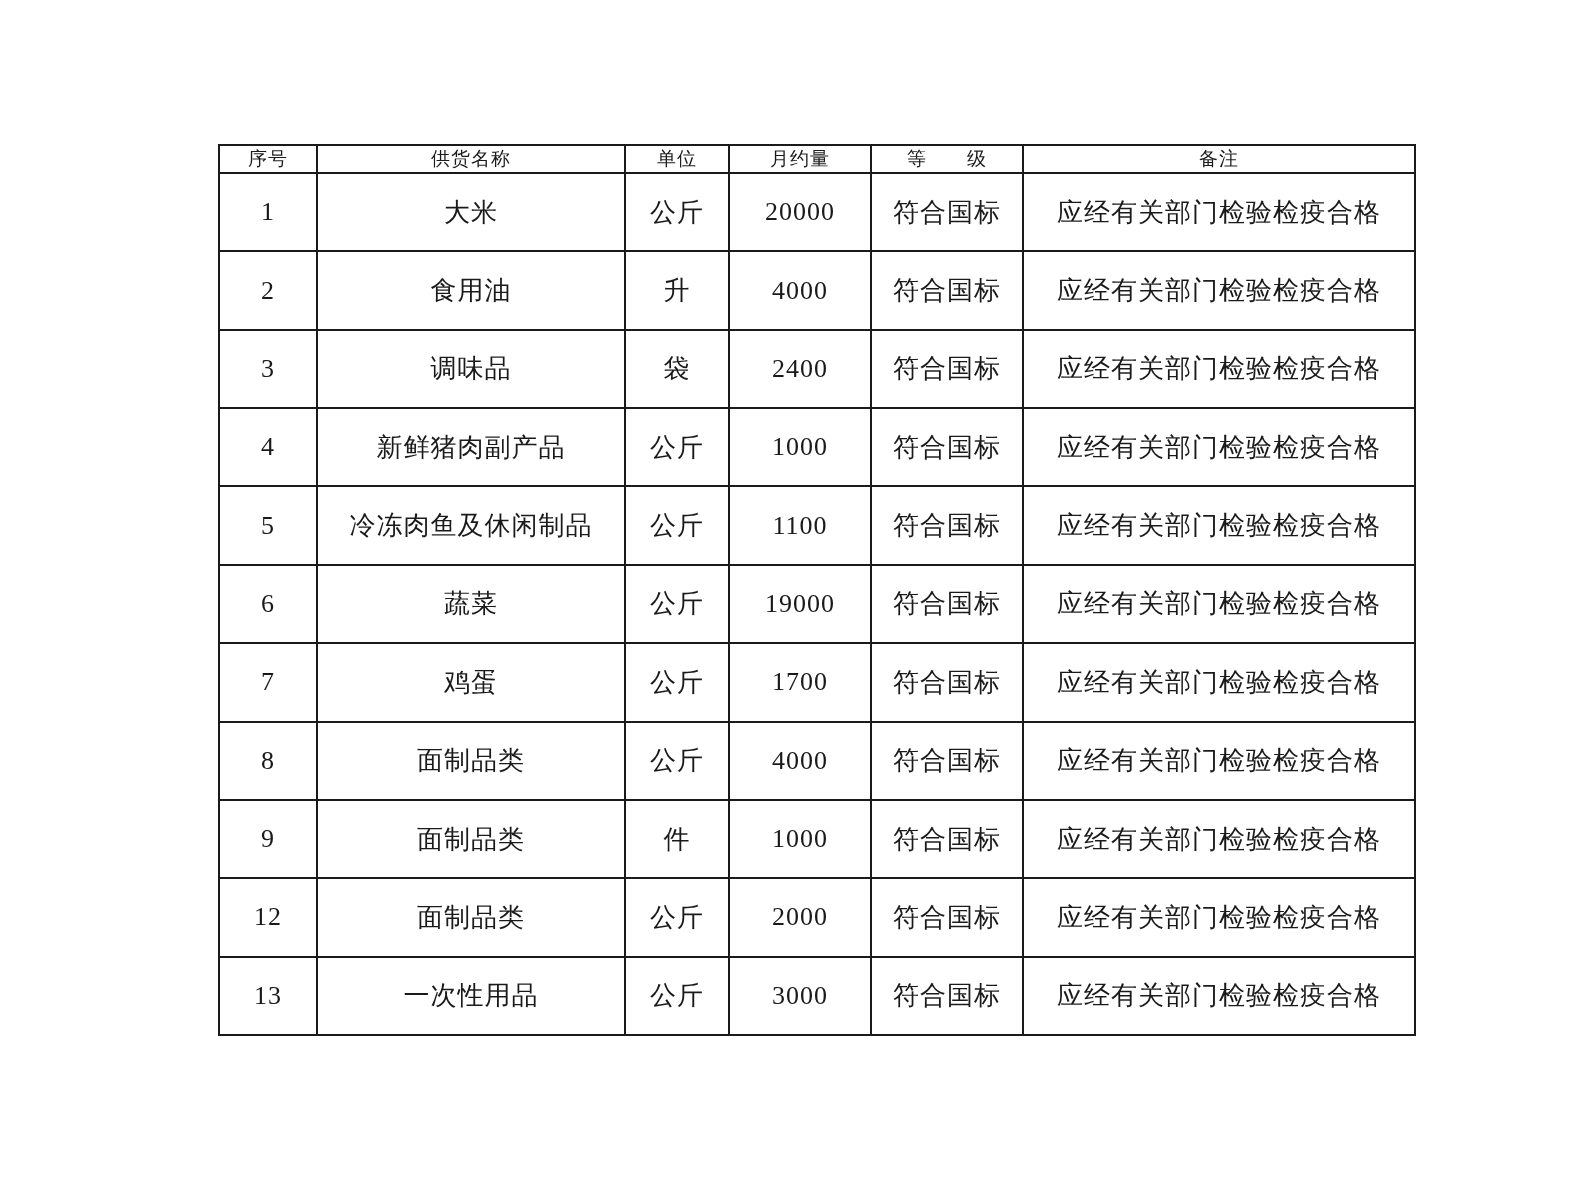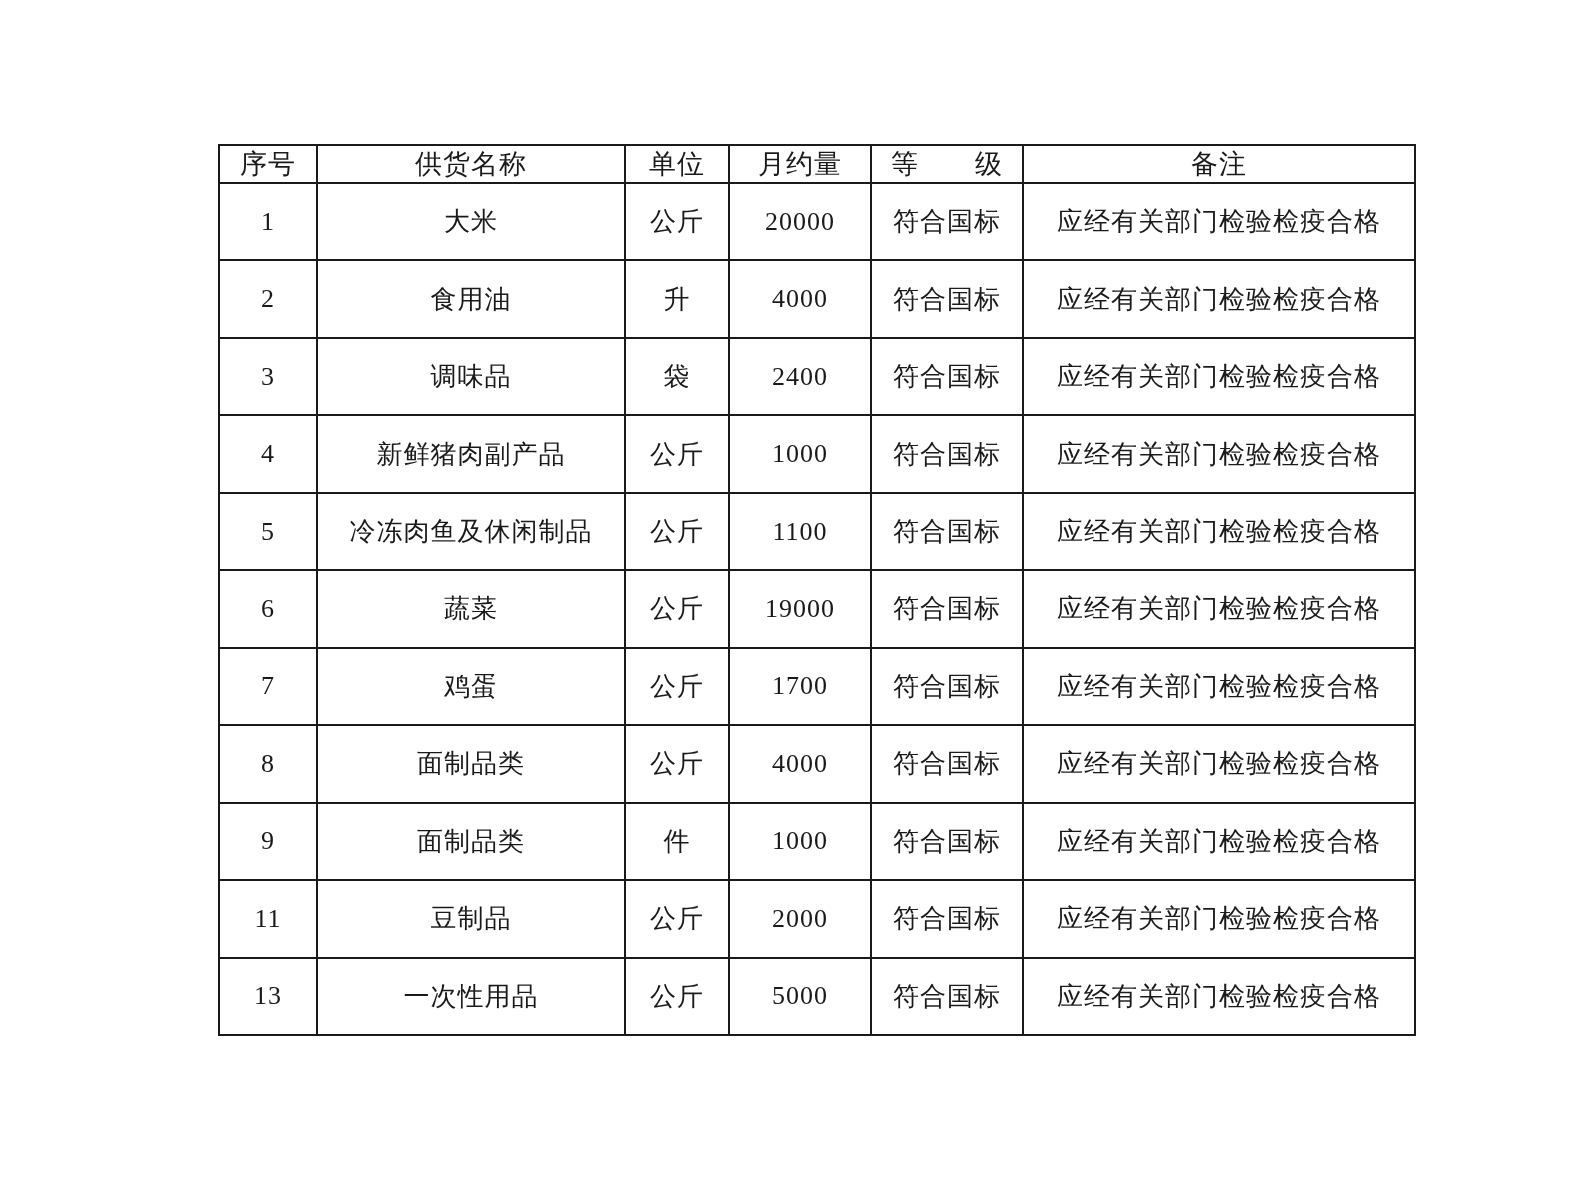--- a/index.html
+++ b/index.html
@@ -34,21 +34,21 @@
     text-align: center;
     vertical-align: middle;
     font-size: 26px;
     font-weight: normal;
     padding: 0 4px;
     white-space: nowrap;
     overflow: hidden;
     letter-spacing: 1px;
   }
   table.supply-table th {
-    font-size: 27px;
+    font-size: 19px;
   }
   col.c-no     { width: 98px; }
   col.c-name   { width: 308px; }
   col.c-unit   { width: 104px; }
   col.c-qty    { width: 142px; }
   col.c-grade  { width: 152px; }
   col.c-remark { width: 392px; }
 </style>
 </head>
 <body>
@@ -140,30 +140,30 @@
         </tr>
         <tr>
           <td>9</td>
           <td>面制品类</td>
           <td>件</td>
           <td>1000</td>
           <td>符合国标</td>
           <td>应经有关部门检验检疫合格</td>
         </tr>
         <tr>
-          <td>11</td>
-          <td>豆制品</td>
+          <td>12</td>
+          <td>面制品类</td>
           <td>公斤</td>
           <td>2000</td>
           <td>符合国标</td>
           <td>应经有关部门检验检疫合格</td>
         </tr>
         <tr>
           <td>13</td>
           <td>一次性用品</td>
           <td>公斤</td>
-          <td>5000</td>
+          <td>3000</td>
           <td>符合国标</td>
           <td>应经有关部门检验检疫合格</td>
         </tr>
       </tbody>
   </table>
 </div>
 
 </body></html>

